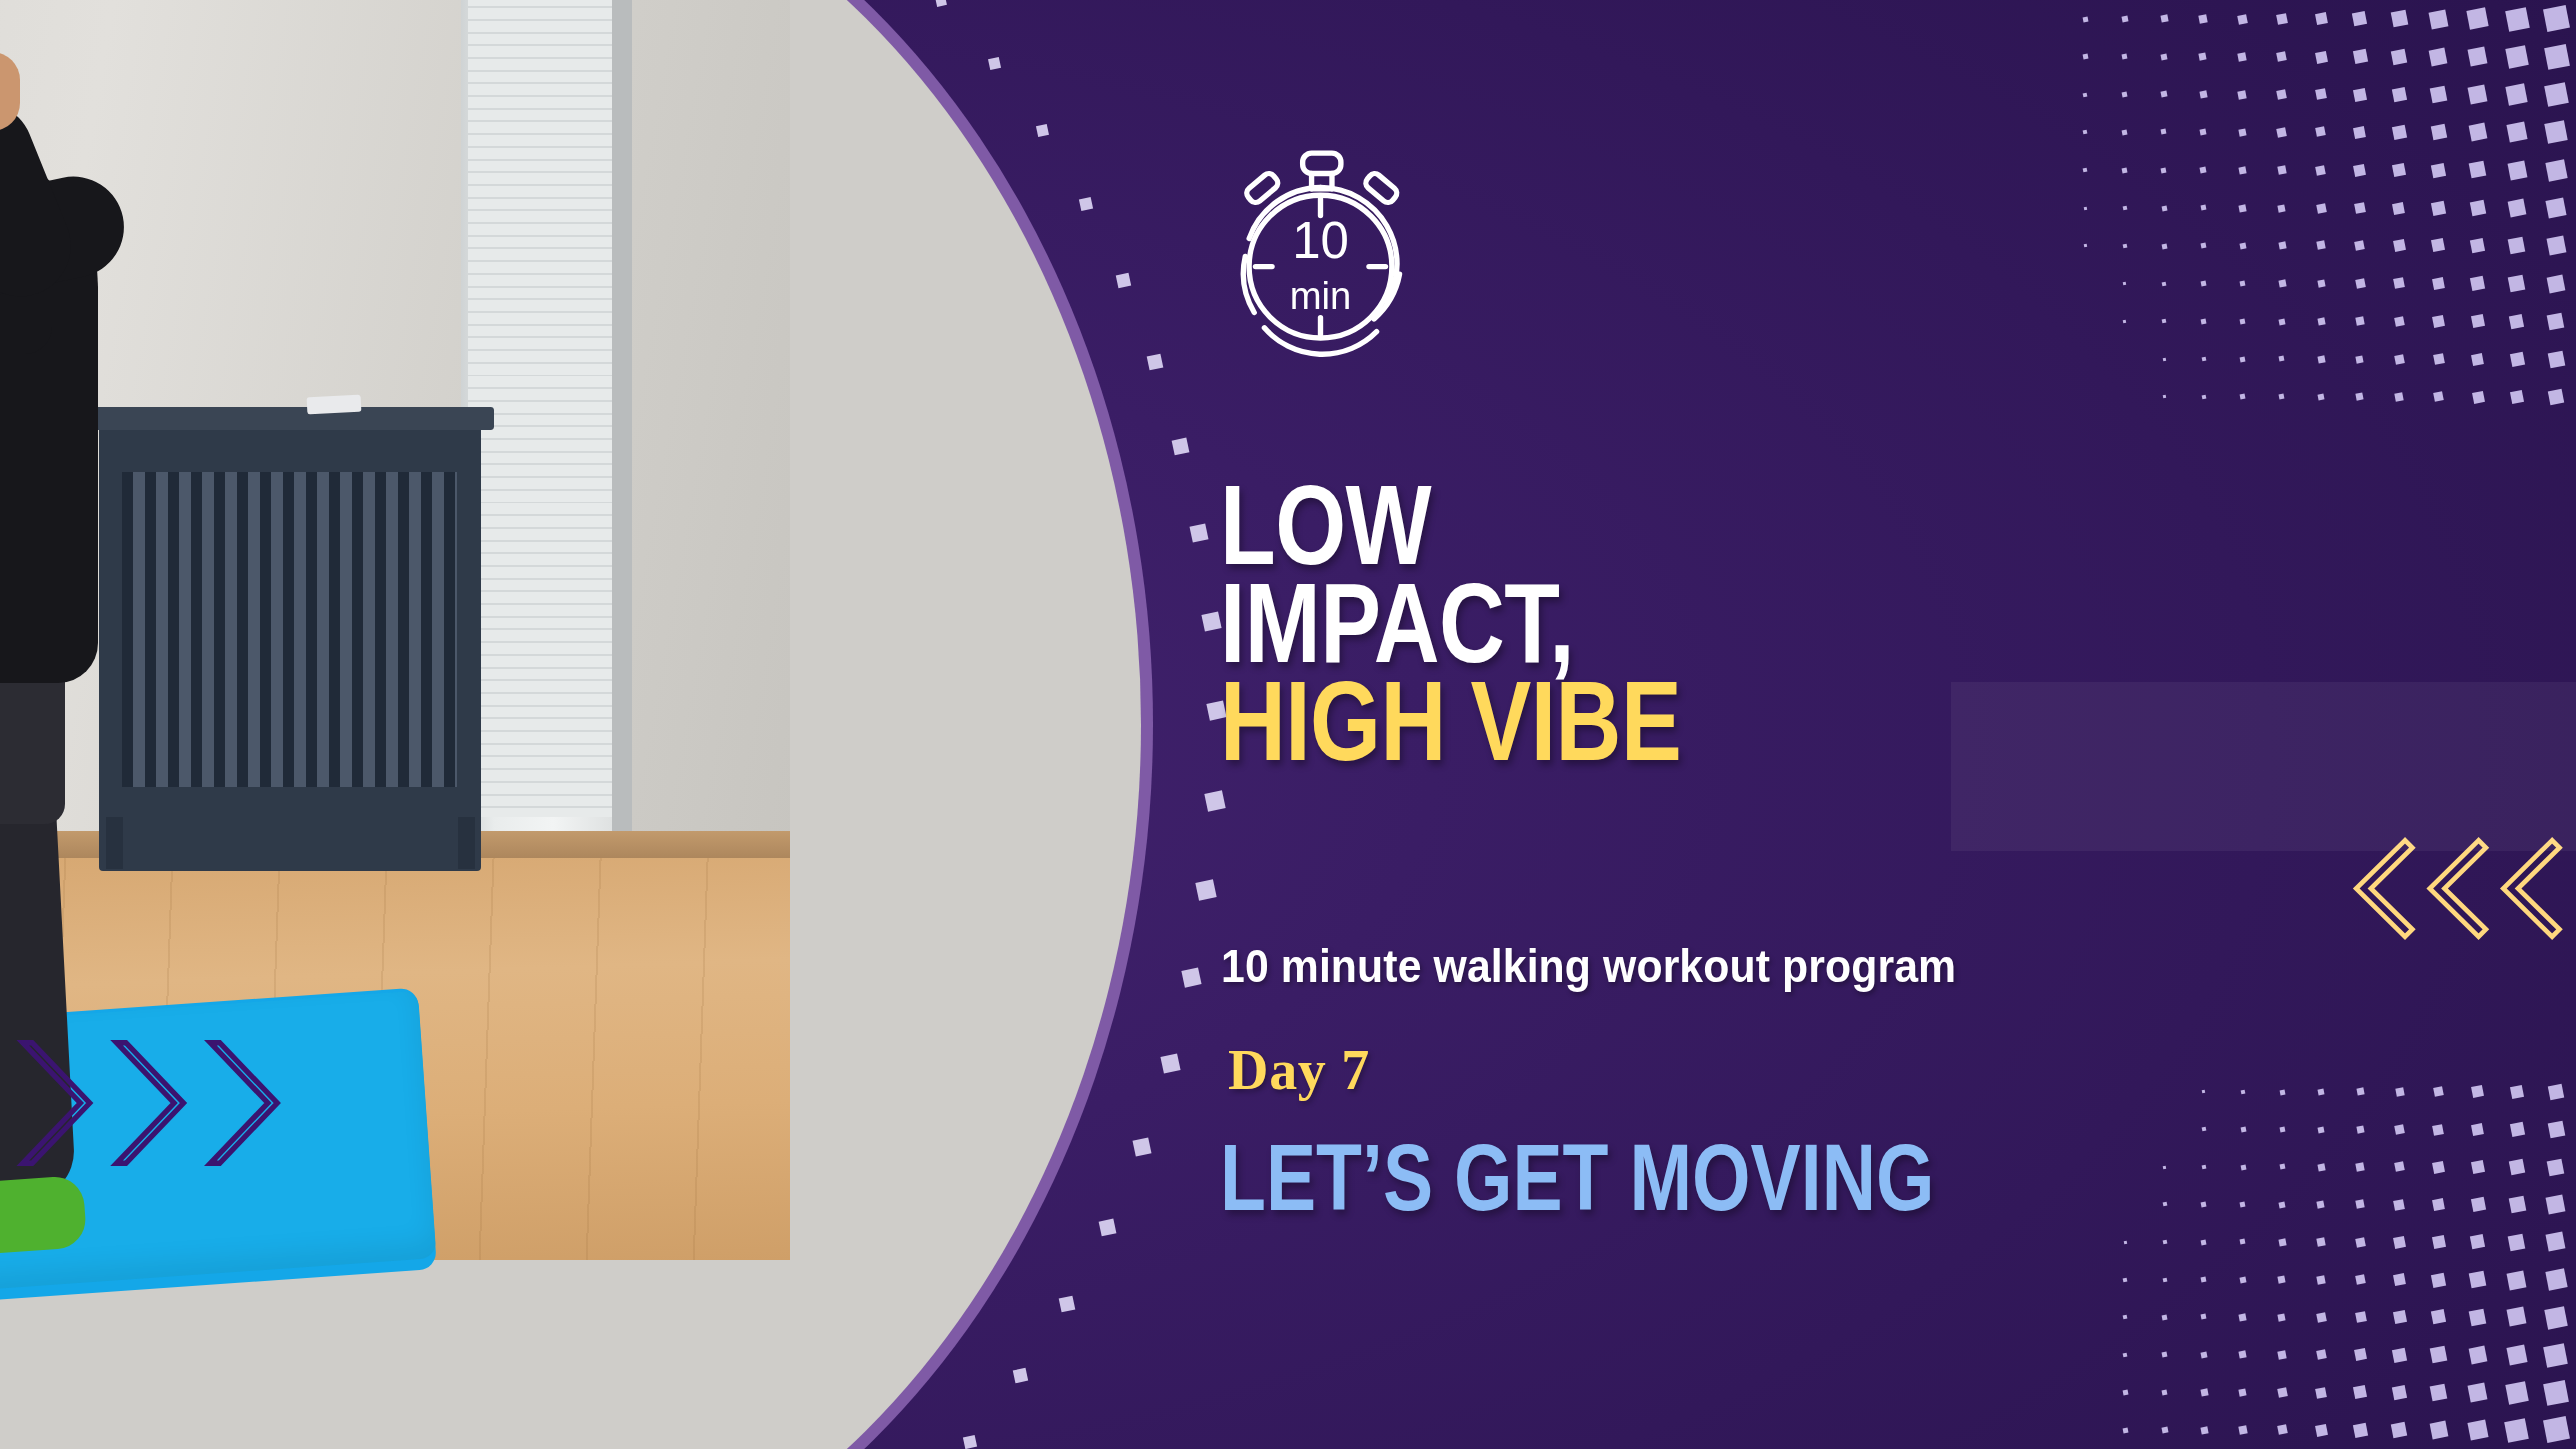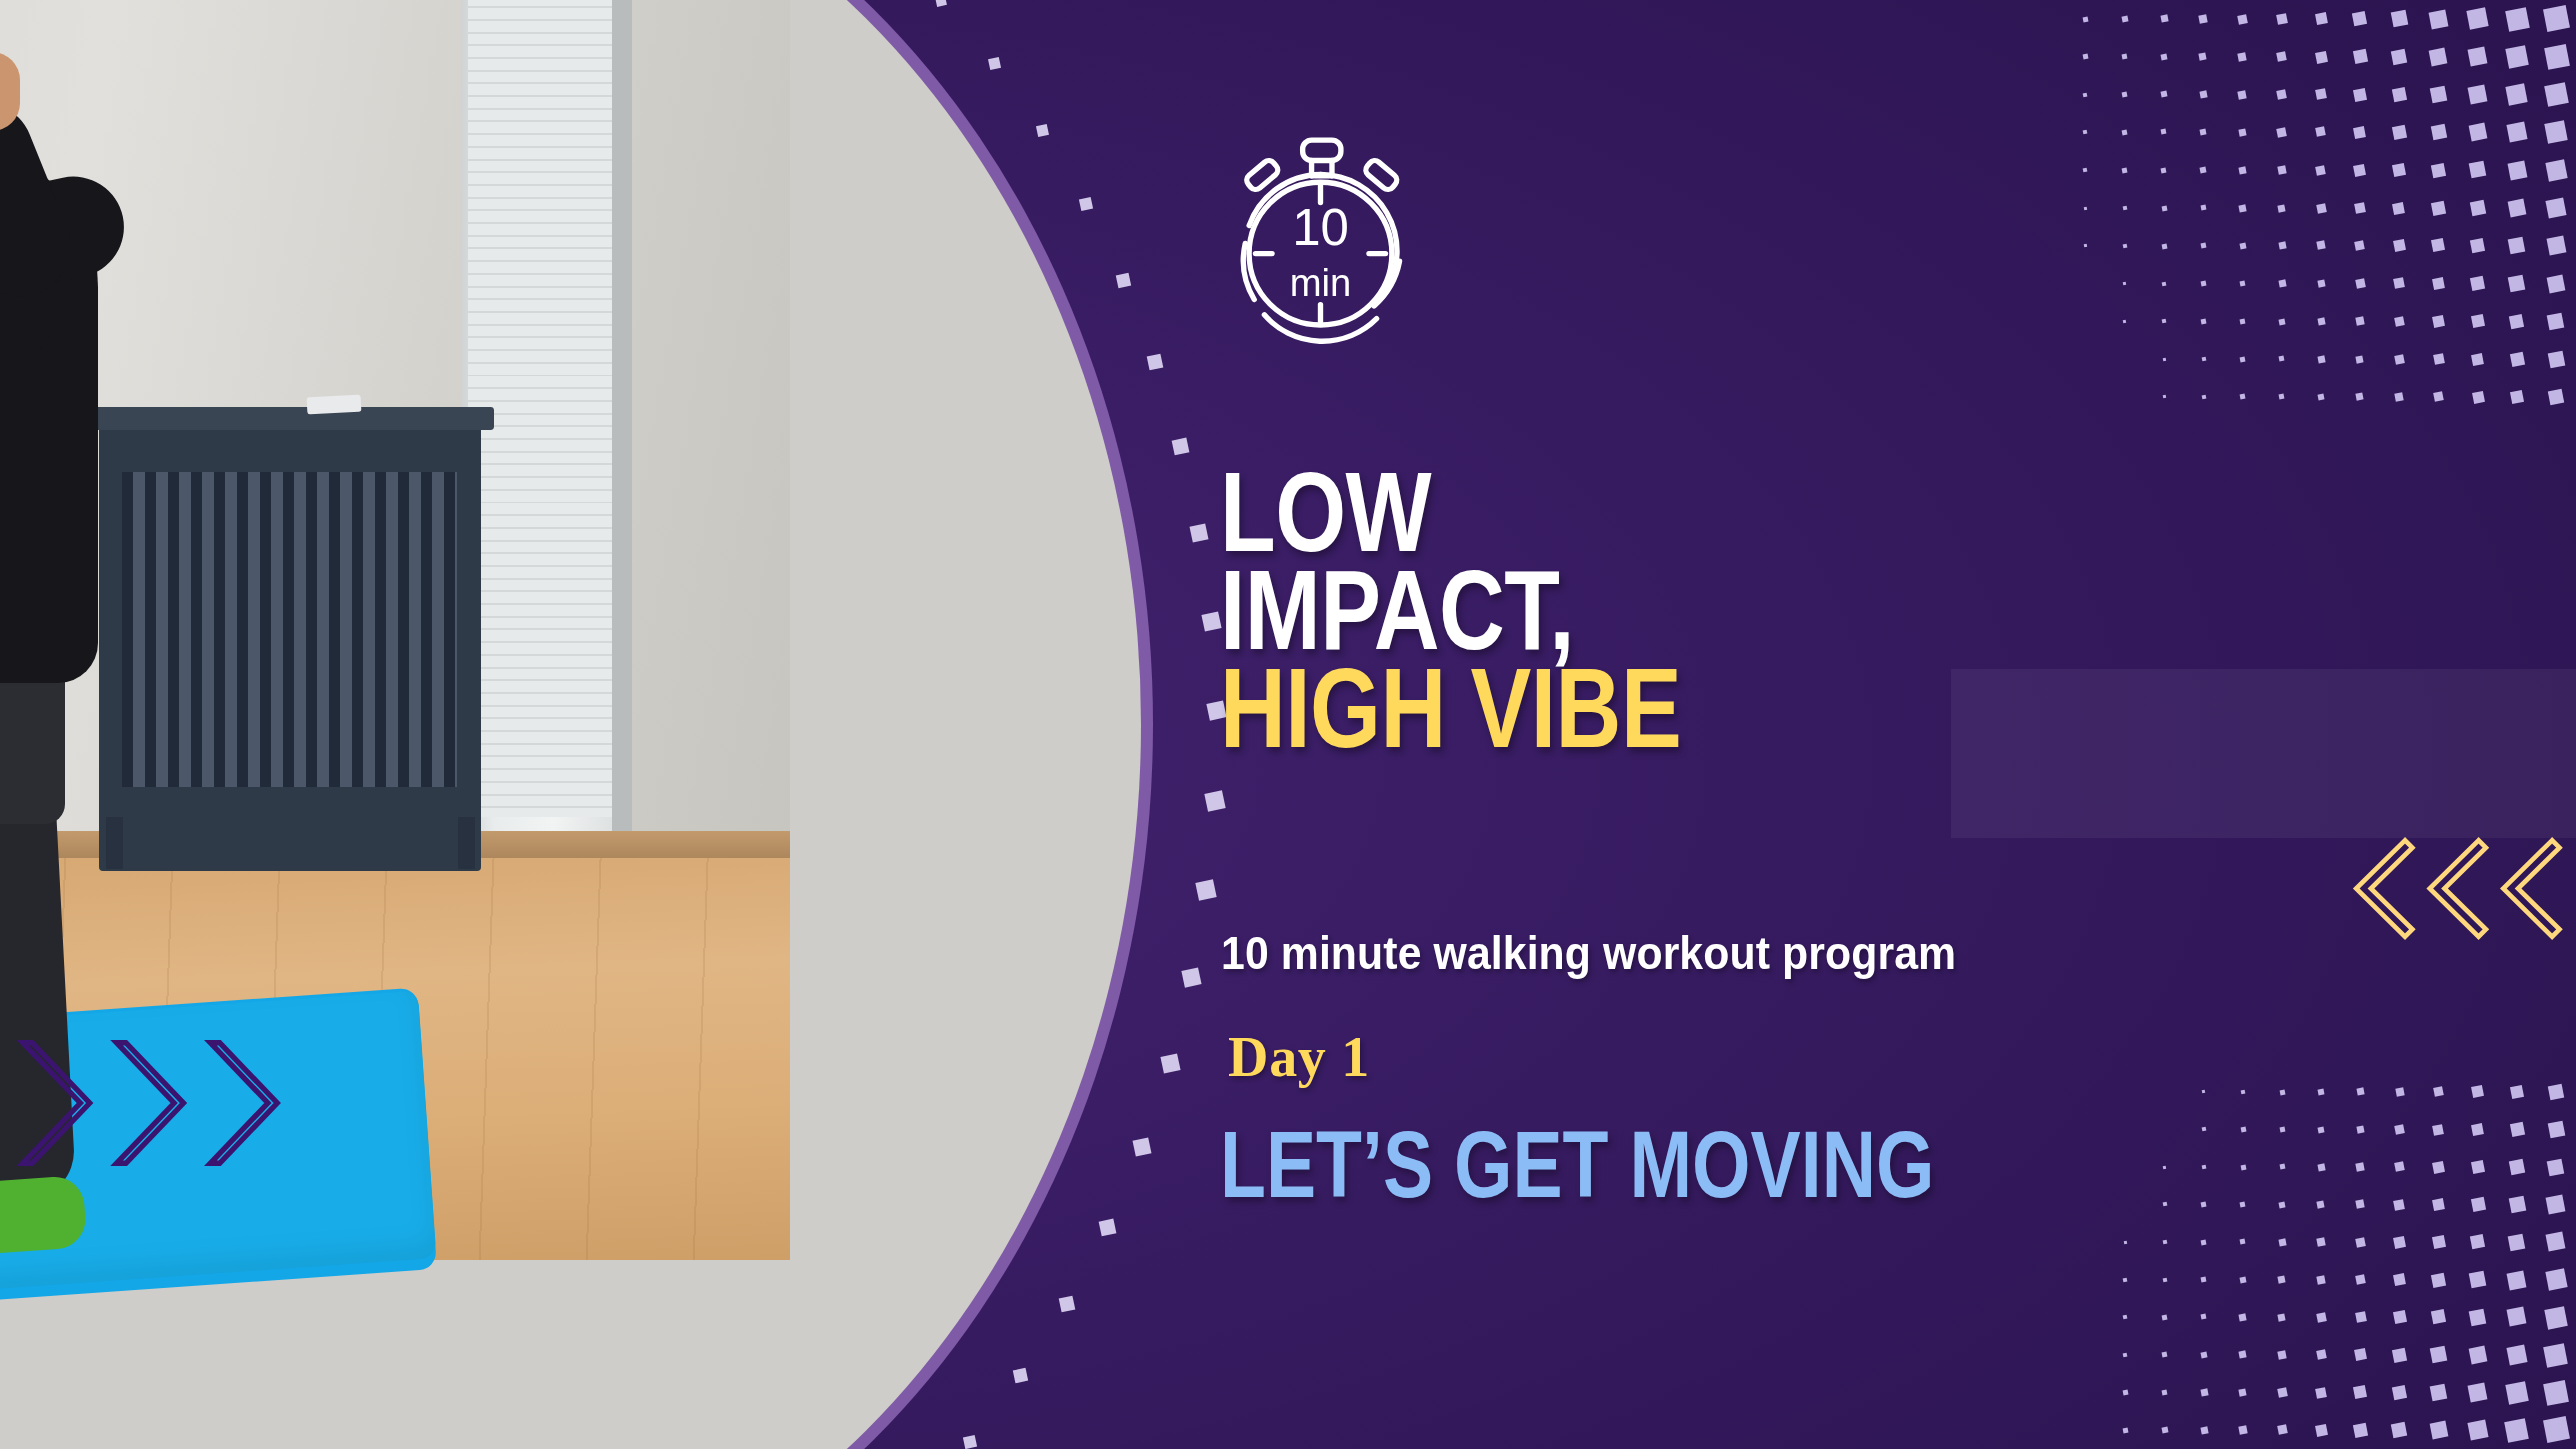--- a/index.html
+++ b/index.html
@@ -97,21 +97,21 @@
   .legR{left:288px;top:953px;width:141px;height:436px;background:#26262d;border-radius:47px;transform:rotate(-3deg);}
   .shoeR{left:305px;top:1369px;width:144px;height:72px;background:#4fb12f;border-radius:29.5px;transform:rotate(-4deg);}
 
   
   .chev{position:absolute;display:block;}
   .chev svg{display:block;}
 
   
   #content{
     position:absolute;
-    left:1220px; top:0;
+    left:1220px; top:13px;
     width:1208px; height:1250px;
   }
   #stopwatch{position:absolute;left:-27px;top:121px;}
 
   .band{
     position:absolute;
     left:731px; top:669px;
     width:1120px; height:169px;
     background:rgba(255,255,255,.055);
   }
@@ -541,18 +541,18 @@
       </svg>
     </div>
 
     <div class="headline">
       <span class="hl-line hl-white">LOW</span>
       <span class="hl-line hl-white">IMPACT,</span>
       <span class="hl-line hl-yellow">HIGH VIBE</span>
     </div>
 
     <div class="subtitle">10 minute walking workout program</div>
-    <div class="dayline">Day 1</div>
+    <div class="dayline">Day 7</div>
     <div class="tagline">LET’S GET MOVING</div>
   </div>
 
 </div>
 
 
 </body></html>

